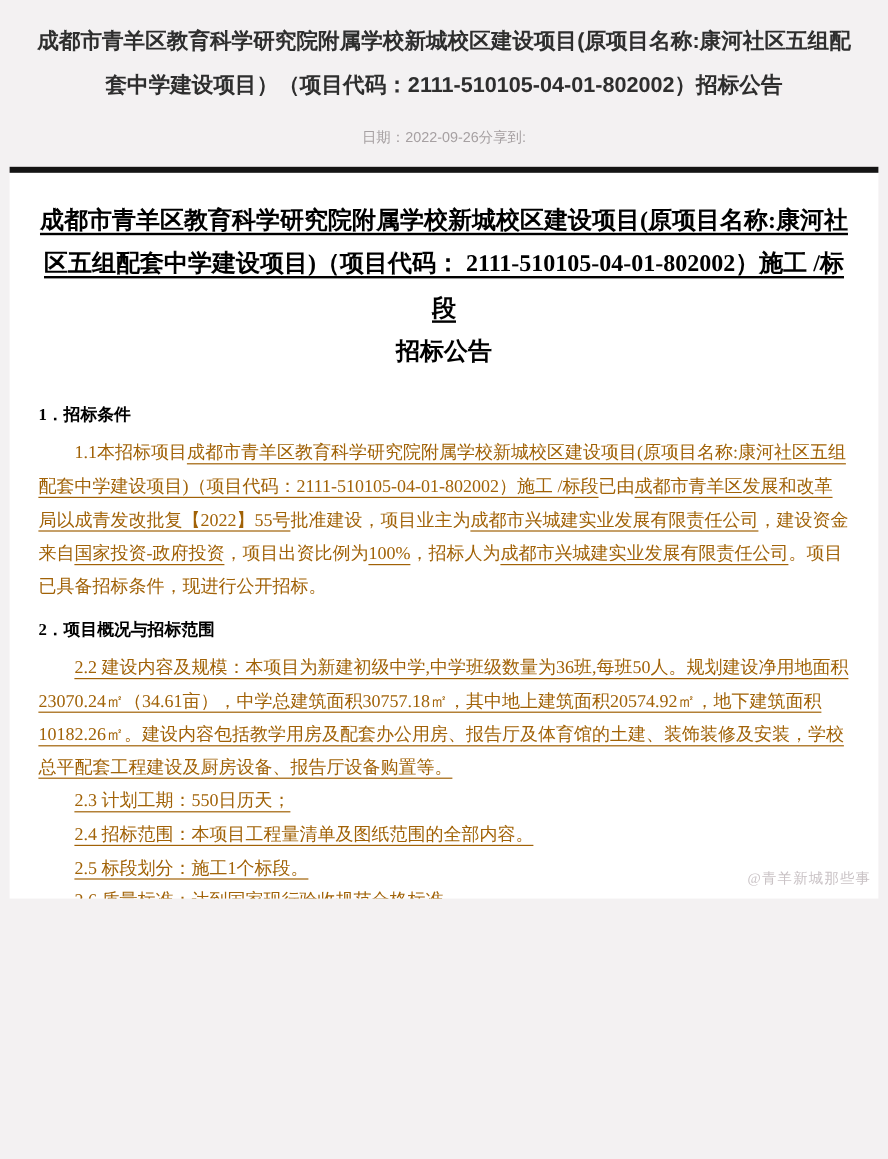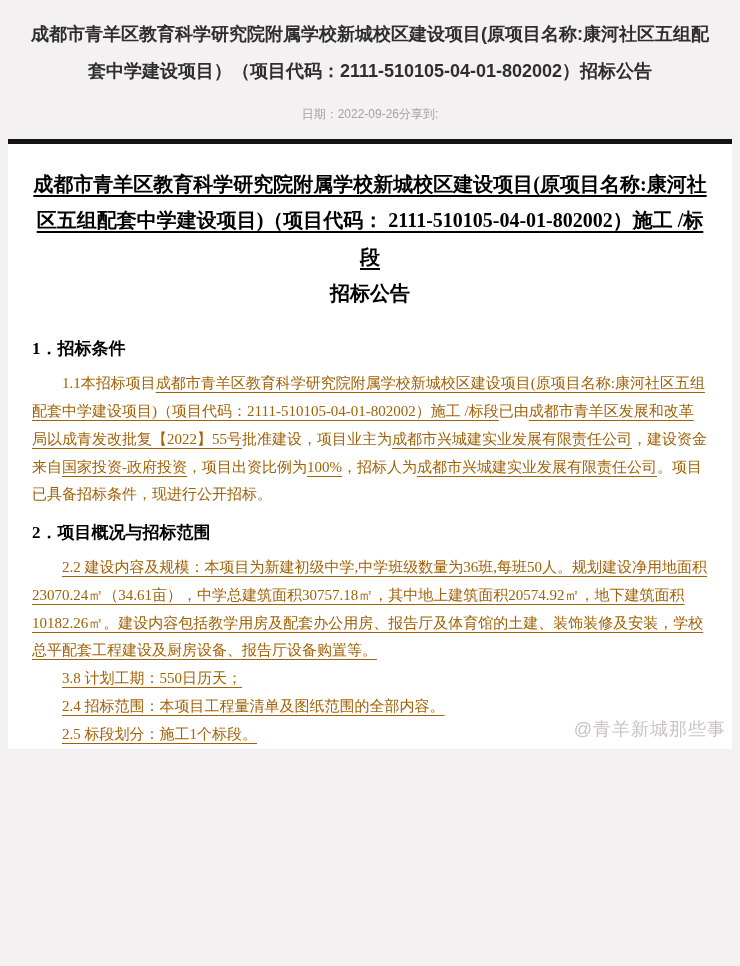--- a/index.html
+++ b/index.html
@@ -24,32 +24,32 @@
     padding:18px 24px 56px;
     font-family:"Liberation Serif", serif;
     color:#111; min-height:780px;
   }
   .doc-title {
     text-align:center; font-size:20px; font-weight:bold;
     line-height:1.82; color:#000; margin-top:4px;
   }
   .doc-title .u-main { text-decoration:underline; text-underline-offset:4px; }
   .section-heading {
-    font-size:17px; font-weight:bold; color:#000;
+    font-size:14px; font-weight:bold; color:#000;
     margin:26px 0 10px;
   }
   .section-heading.second { margin-top:12px; }
   .para {
     font-size:15px; line-height:1.85; text-indent:2em; color:#a16207;
   }
   .para .u { text-decoration:underline; text-underline-offset:4px; }
   .watermark {
     position:absolute; right:14px; bottom:8px;
-    font-size:18px; color:#c9c2c5; letter-spacing:1px;
-    font-family:Liberation Sans, sans-serif;
+    font-size:12px; color:#c9c2c5; letter-spacing:1px;
+    font-family:Liberation Serif, serif;
   }
 </style>
 </head>
 <body>
 
 <div class="page">
 
   <div class="site-header">
     <h1 class="site-title">成都市青羊区教育科学研究院附属学校新城校区建设项目(原项目名称:康河社区五组配套中学建设项目）（项目代码：2111-510105-04-01-802002）招标公告</h1>
     <div class="meta-line">
@@ -62,21 +62,21 @@
     <div class="doc-title">
       <span class="u-main">成都市青羊区教育科学研究院附属学校新城校区建设项目(原项目名称:康河社区五组配套中学建设项目)（项目代码： 2111-510105-04-01-802002）施工 /标段</span><br>
       <span>招标公告</span>
     </div>
 
     <h2 class="section-heading">1．招标条件</h2>
     <p class="para"><span>1.1本招标项目</span><span class="u">成都市青羊区教育科学研究院附属学校新城校区建设项目(原项目名称:康河社区五组配套中学建设项目)（项目代码：2111-510105-04-01-802002）施工 /标段</span><span>已由</span><span class="u">成都市青羊区发展和改革局以成青发改批复【2022】55号</span><span>批准建设，项目业主为</span><span class="u">成都市兴城建实业发展有限责任公司</span><span>，建设资金来自</span><span class="u">国家投资-政府投资</span><span>，项目出资比例为</span><span class="u">100%</span><span>，招标人为</span><span class="u">成都市兴城建实业发展有限责任公司</span><span>。项目已具备招标条件，现进行公开招标。</span></p>
 
     <h2 class="section-heading second">2．项目概况与招标范围</h2>
     <p class="para"><span class="u">2.2 建设内容及规模：本项目为新建初级中学,中学班级数量为36班,每班50人。规划建设净用地面积23070.24㎡（34.61亩），中学总建筑面积30757.18㎡，其中地上建筑面积20574.92㎡，地下建筑面积10182.26㎡。建设内容包括教学用房及配套办公用房、报告厅及体育馆的土建、装饰装修及安装，学校总平配套工程建设及厨房设备、报告厅设备购置等。</span></p>
-    <p class="para"><span class="u">3.8 计划工期：550日历天；</span></p>
+    <p class="para"><span class="u">2.3 计划工期：550日历天；</span></p>
     <p class="para"><span class="u">2.4 招标范围：本项目工程量清单及图纸范围的全部内容。</span></p>
     <p class="para"><span class="u">2.5 标段划分：施工1个标段。</span></p>
     <p class="para"><span class="u">2.6 质量标准：达到国家现行验收规范合格标准。</span></p>
   </div>
 
   <div class="watermark">@青羊新城那些事</div>
 
 </div>
 
 </body></html>

